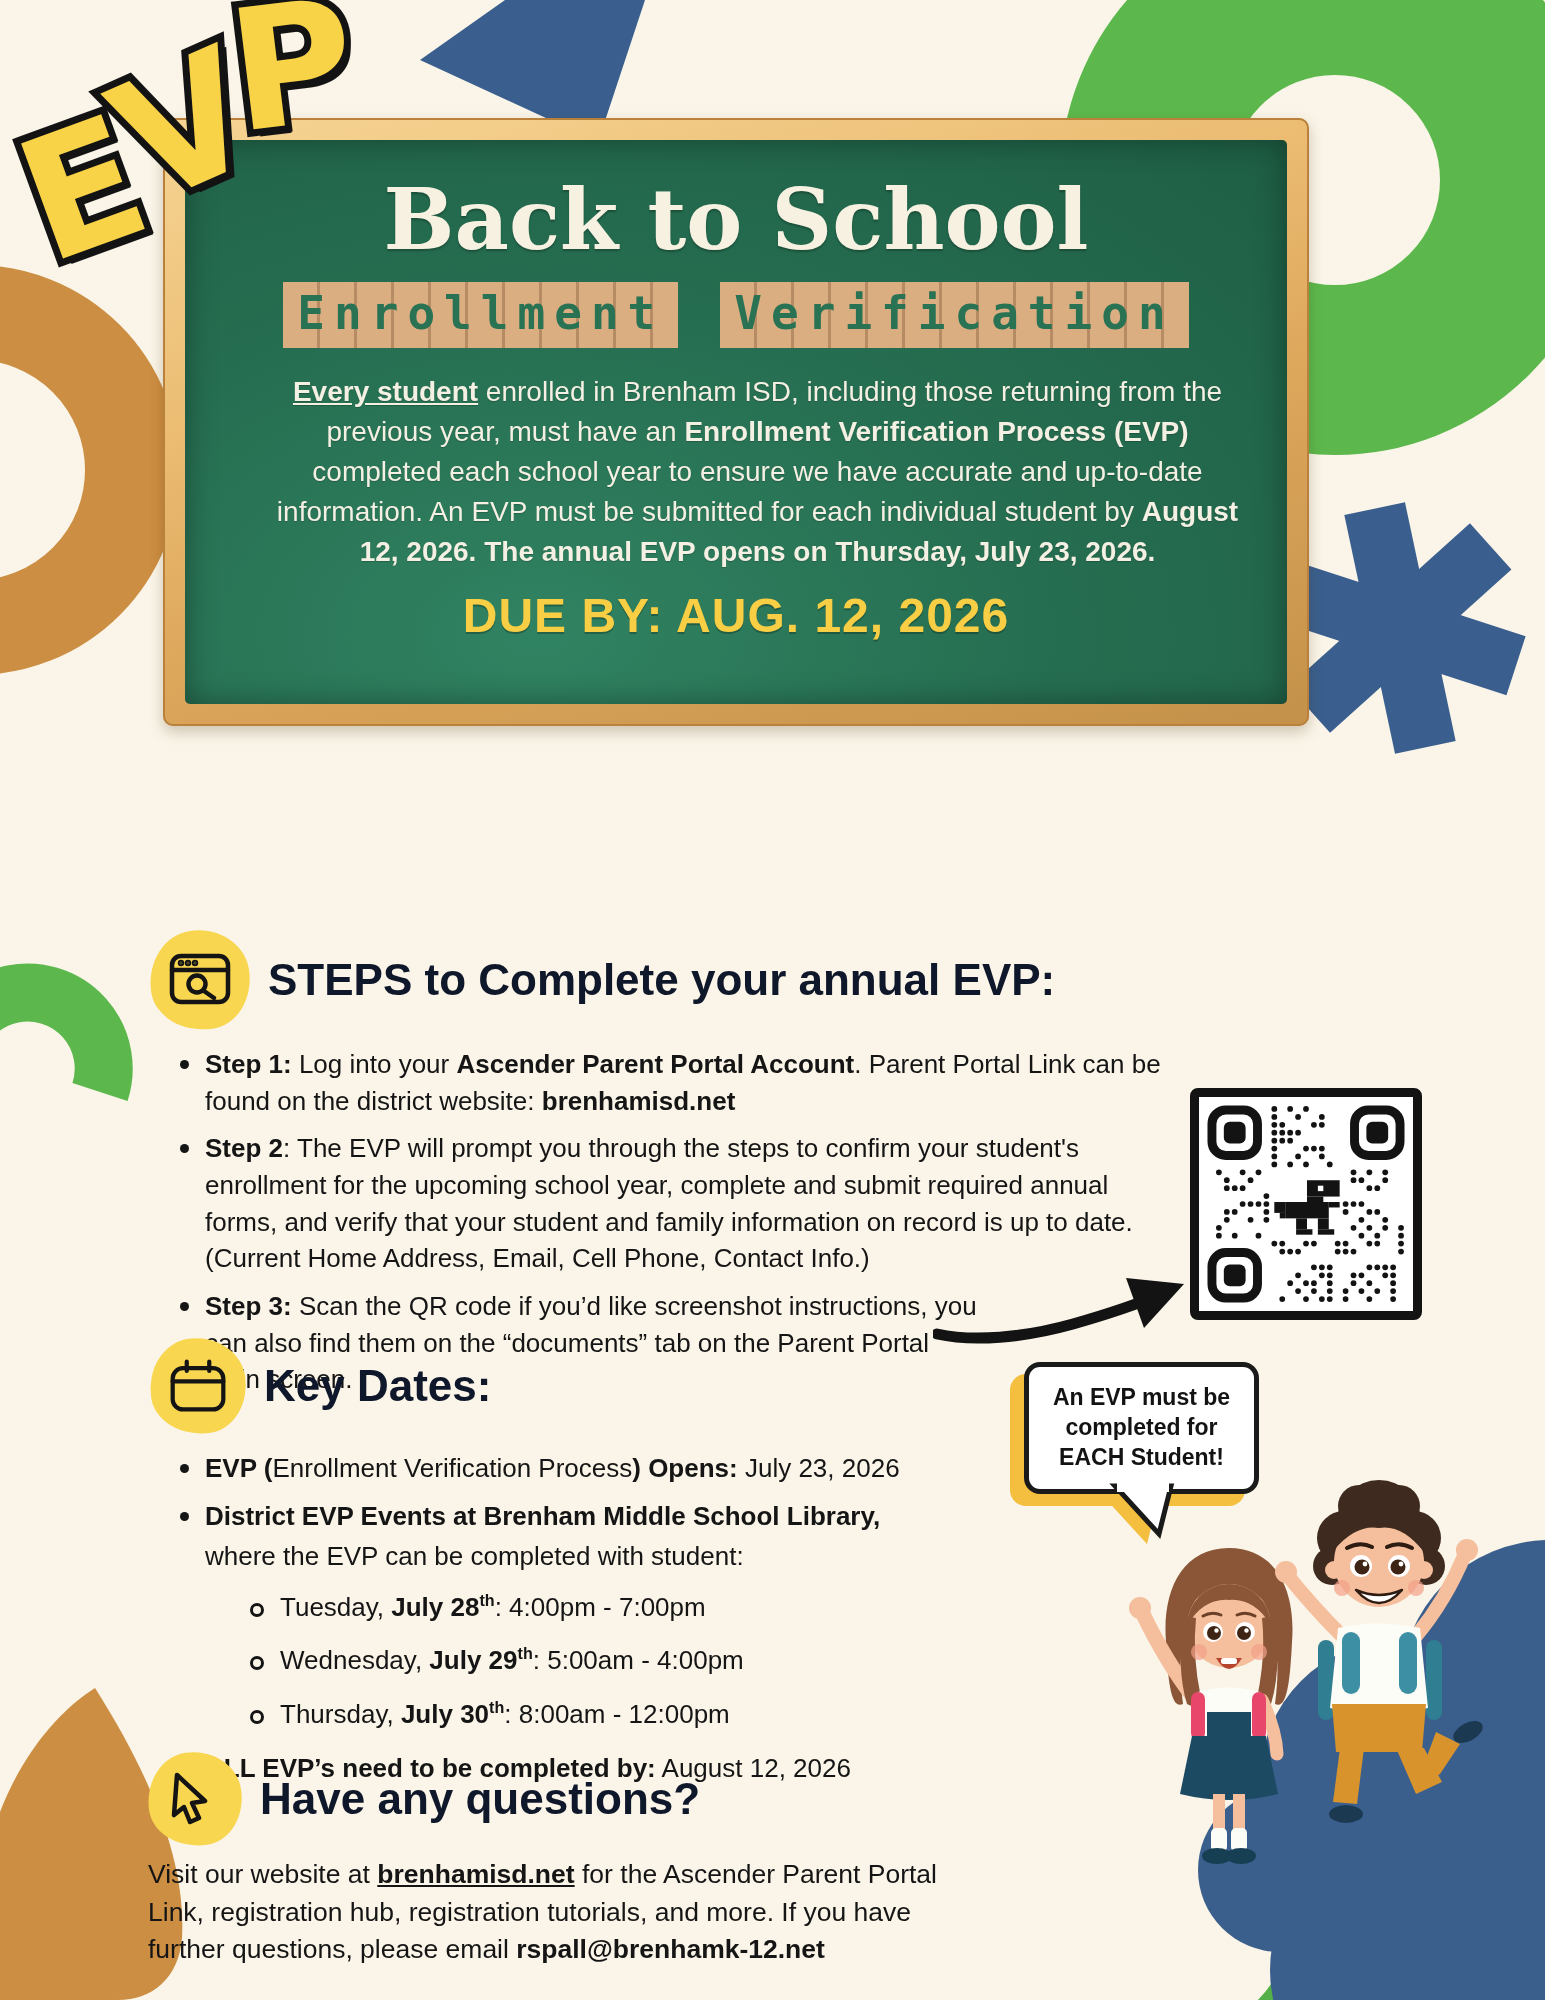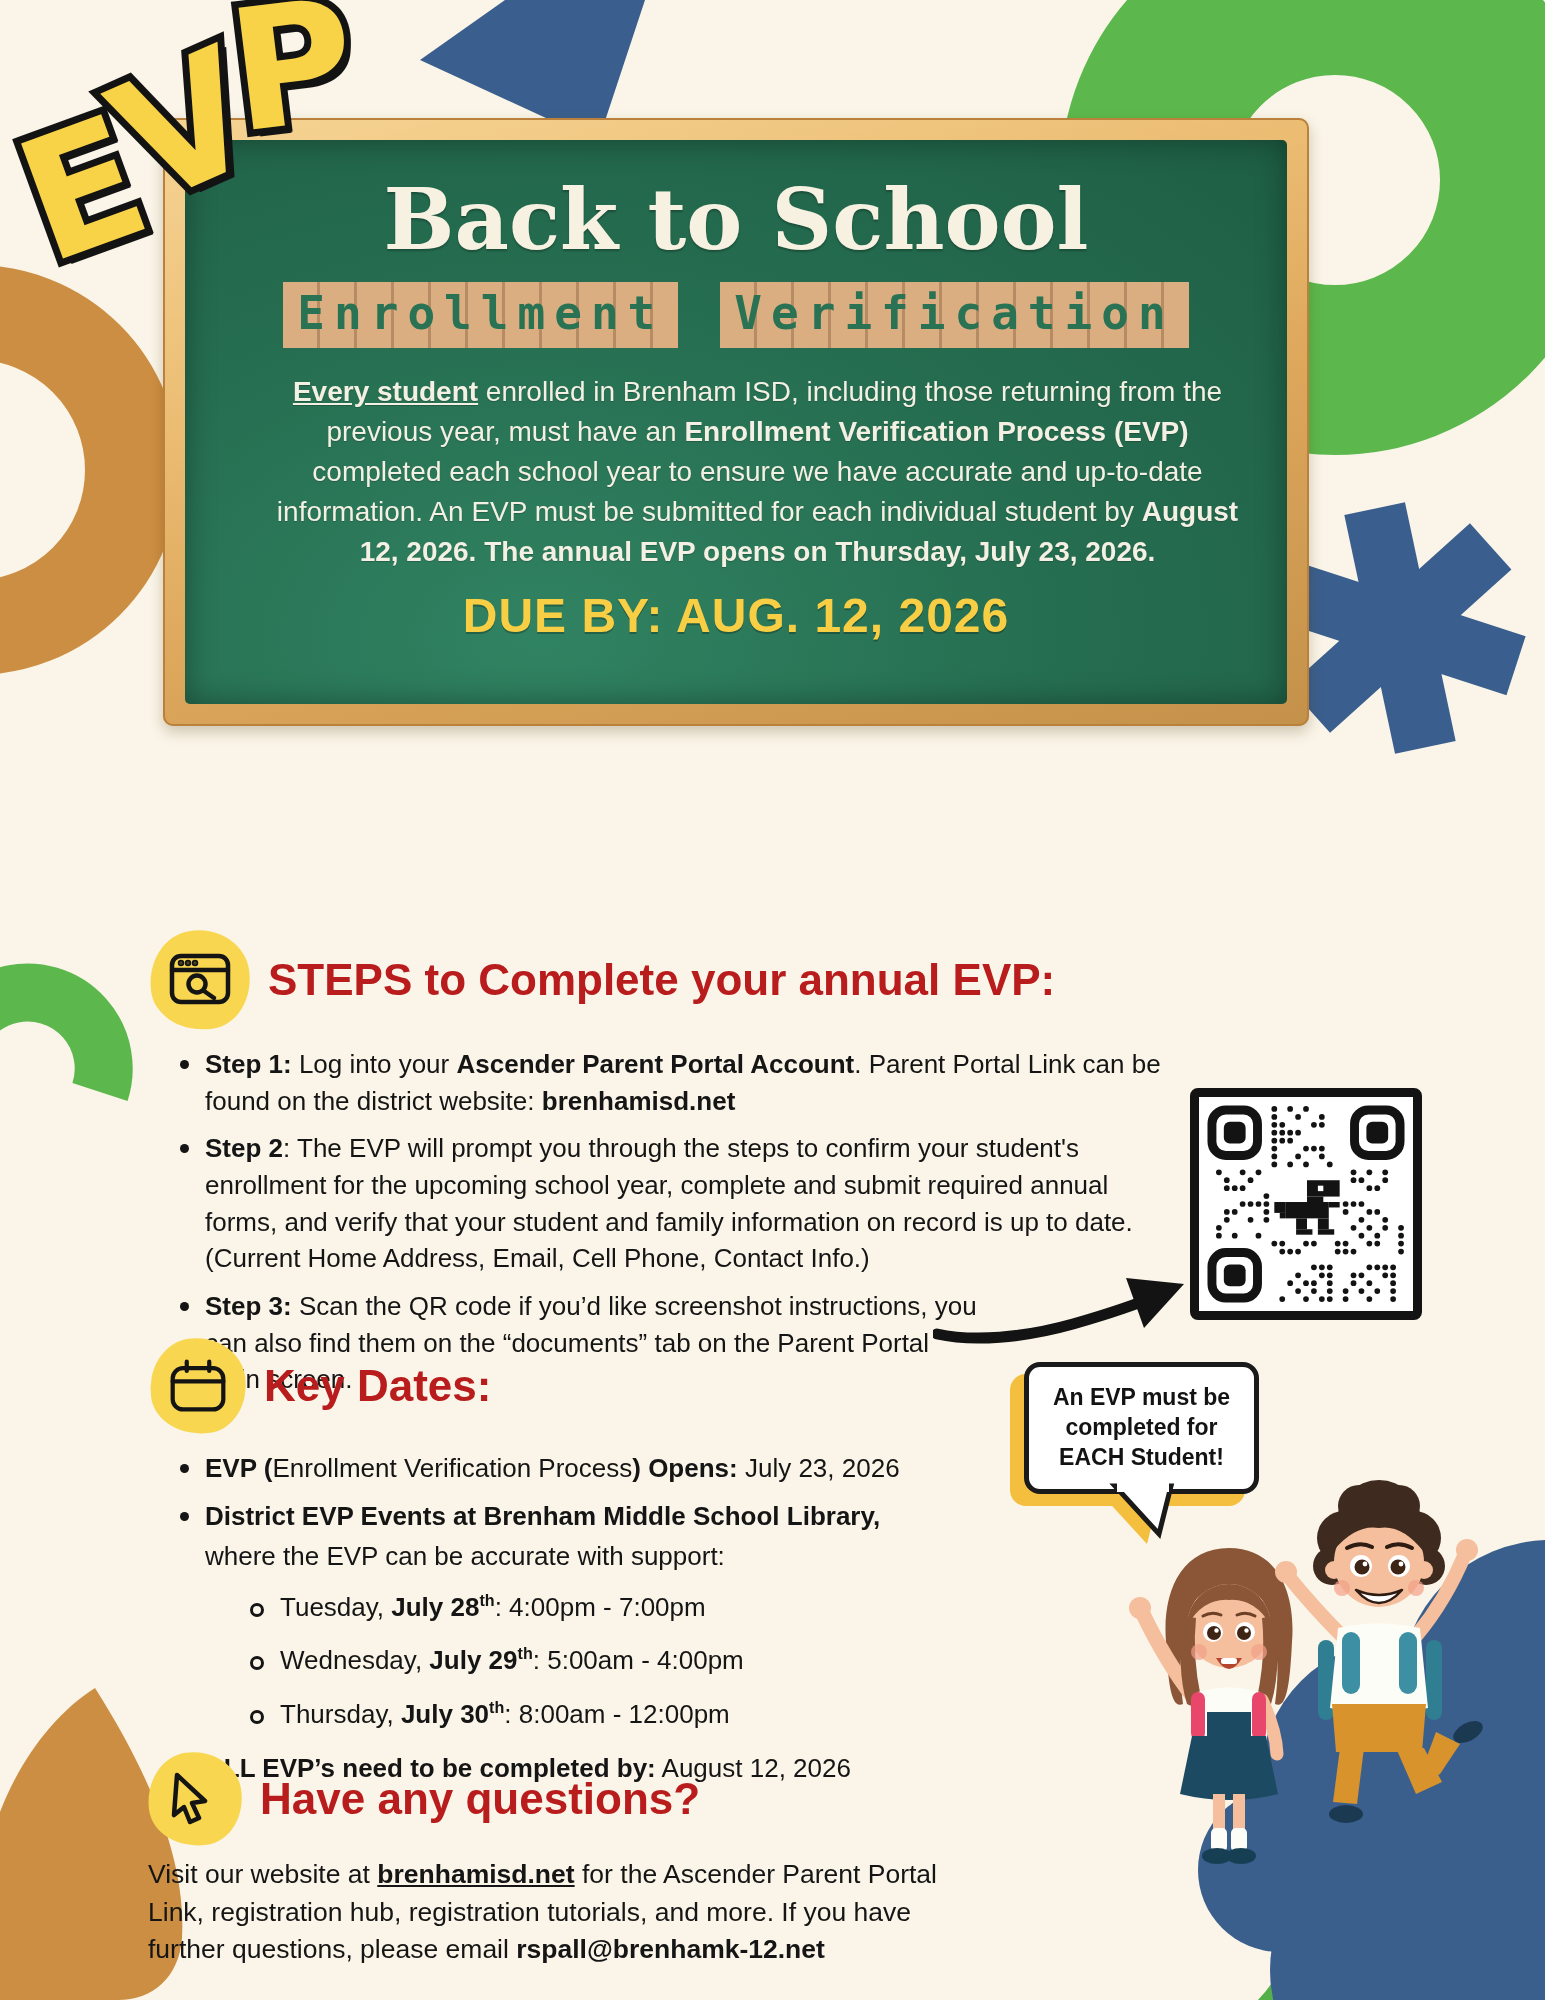--- a/index.html
+++ b/index.html
@@ -58,21 +58,21 @@
   .evp-l2{transform:translateY(-12px) rotate(7deg);}
   
   .sect{position:absolute;z-index:4;}
   .sect-head{display:flex;align-items:center;gap:18px;}
   .blob{
     width:100px;height:100px;flex:0 0 auto;background:#F9D650;
     border-radius:47% 53% 44% 56% / 55% 47% 53% 45%;
     display:flex;align-items:center;justify-content:center;transform:rotate(-8deg);
   }
   .blob svg{transform:rotate(8deg);}
-  .sect-title{font-size:44px;font-weight:800;color:#b91c1c;margin:0;}
+  .sect-title{font-size:44px;font-weight:800;color:#0f172a;margin:0;}
   
   .blist{margin-top:16px;}
   .b-item{display:flex;gap:16px;margin-bottom:11px;font-size:26px;line-height:1.41;}
   .b-item .marker{flex:0 0 auto;width:9px;height:9px;border-radius:50%;background:#151515;margin-top:14px;}
   .b-item .marker.hollow{background:transparent;border:3px solid #151515;width:8px;height:8px;}
   .b-text{flex:1;}
   sup{font-size:62%;font-weight:700;}
   .indent-line{margin:4px 0 14px 25px;font-size:26px;line-height:1.4;}
   .sublist{margin-left:70px;}
   .sublist .b-item{margin-bottom:17px;}
@@ -352,21 +352,21 @@
     </div>
     <div class="blist" style="padding-left:30px;">
       <div class="b-item">
         <span class="marker"></span>
         <span class="b-text rich"><span style="font-weight: 700;">EVP (</span><span>Enrollment Verification Process</span><span style="font-weight: 700;">) Opens:</span><span> July 23, 2026</span></span>
       </div>
       <div class="b-item" style="margin-bottom:4px;">
         <span class="marker"></span>
         <span class="b-text rich"><span style="font-weight: 700;">District EVP Events at Brenham Middle School Library,</span></span>
       </div>
-      <div class="indent-line">where the EVP can be accurate with support:</div>
+      <div class="indent-line">where the EVP can be completed with student:</div>
       <div class="sublist">
         <div class="b-item">
           <span class="marker hollow"></span>
           <span class="b-text rich"><span>Tuesday, </span><span style="font-weight: 700;">July 28</span><sup style="font-weight: 700;">th</sup><span>:  4:00pm - 7:00pm</span></span>
         </div>
         <div class="b-item">
           <span class="marker hollow"></span>
           <span class="b-text rich"><span>Wednesday, </span><span style="font-weight: 700;">July 29</span><sup style="font-weight: 700;">th</sup><span>:  5:00am - 4:00pm</span></span>
         </div>
         <div class="b-item">

